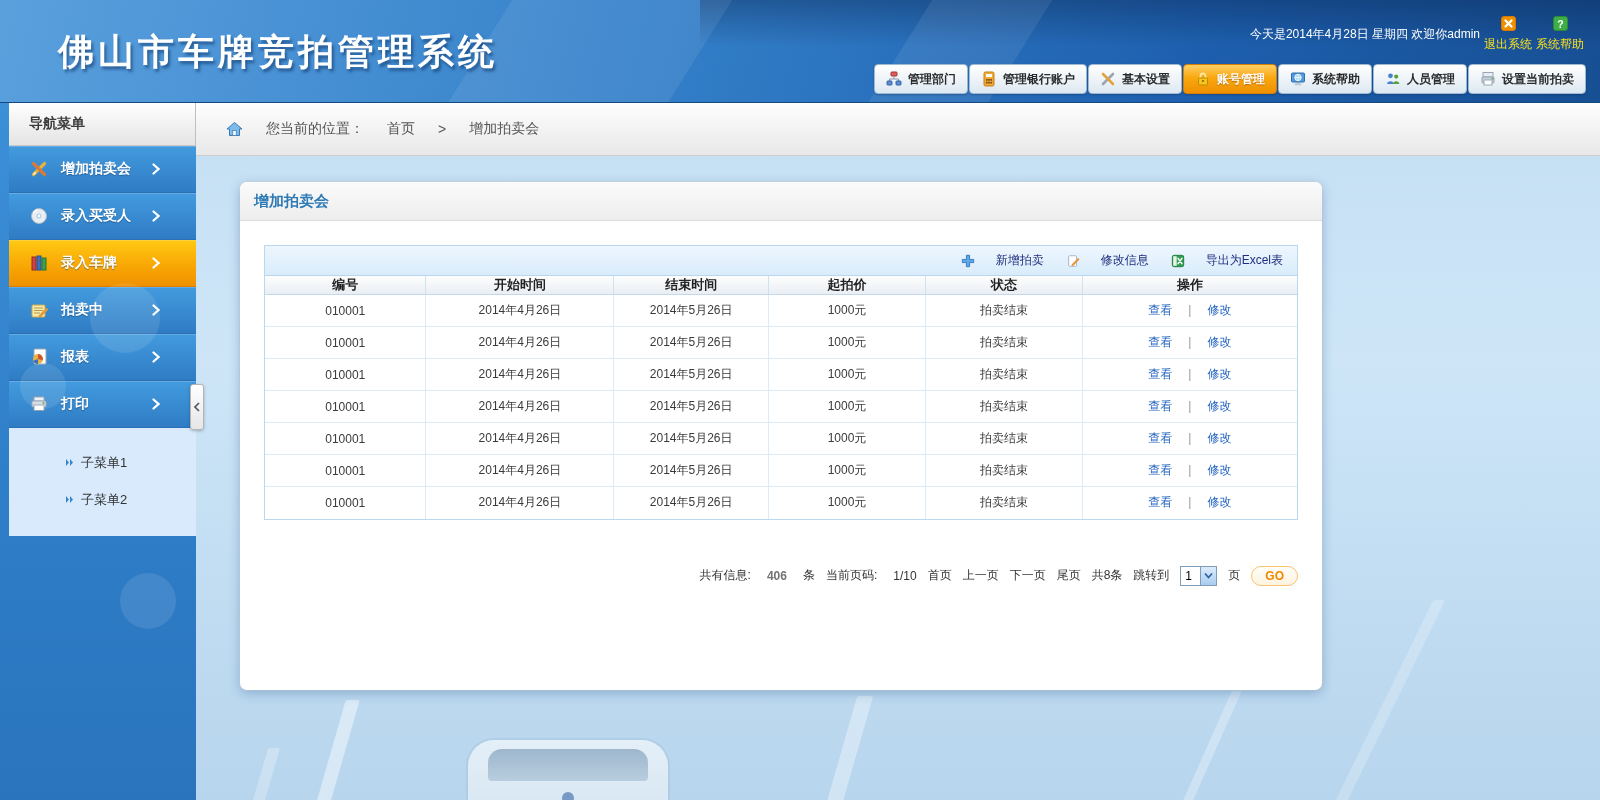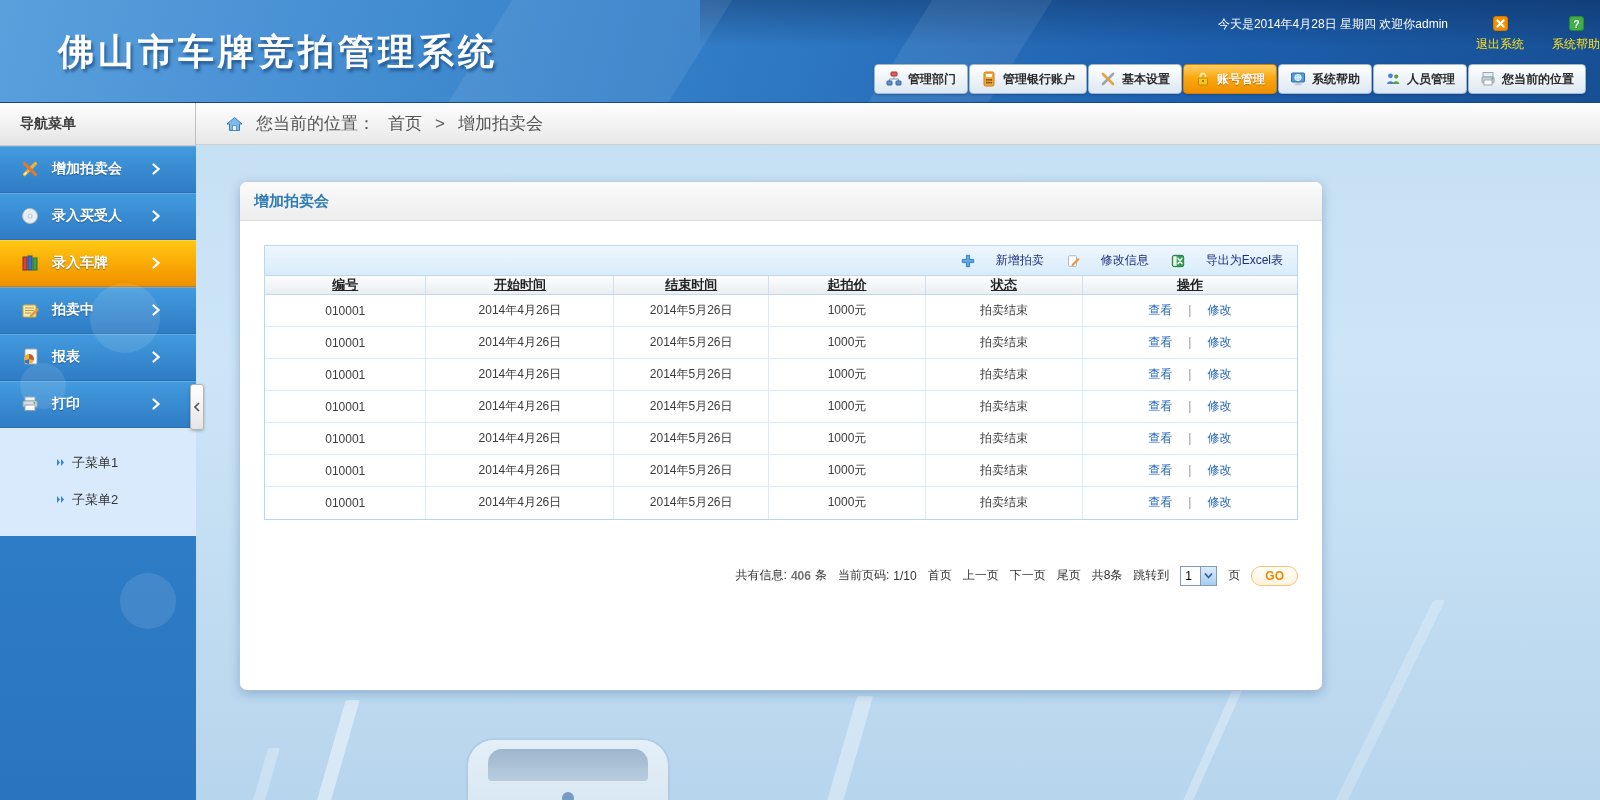--- a/index.html
+++ b/index.html
@@ -26,35 +26,35 @@
 
   
   .top-header { position:absolute; left:0; top:0; width:1600px; height:103px; z-index:3;
     background:linear-gradient(105deg,#5aa0dd 0%,#3480c9 40%,#1d5fae 75%,#174f93 100%);
     border-bottom:1px solid #14497f; overflow:hidden; }
   .h-streak { position:absolute; background:rgba(255,255,255,.08); transform:skewX(-32deg); }
   .h-dark { position:absolute; right:0; top:0; width:900px; height:46px;
     background:linear-gradient(180deg,rgba(8,34,75,.38),rgba(8,34,75,0)); }
   .app-title { position:absolute; left:58px; top:28px; font-size:36px; font-weight:bold; color:#fff;
     letter-spacing:4px; text-shadow:2px 3px 3px rgba(10,45,95,.55); }
-  .top-info { position:absolute; right:0; top:16px; display:flex; gap:28px;
+  .top-info { position:absolute; right:16px; top:16px; display:flex; align-items:center; gap:4px;
     font-size:12px; color:#fff; }
   .top-info a { display:inline-flex; align-items:center; gap:5px; color:#ffe11a; text-decoration:none;
     cursor:pointer;flex-direction:column; }
   .top-nav { position:absolute; right:14px; bottom:8px; display:flex; gap:1px; }
   .top-btn { display:inline-flex; align-items:center; gap:6px; height:30px; padding:0 11px;
     background:linear-gradient(#ffffff,#dde8f2); border:1px solid #9db9d3; border-radius:4px;
     font-size:12px; font-weight:bold; color:#2a2a2a; cursor:pointer;
     font-family:"Liberation Sans", sans-serif; box-shadow:0 1px 2px rgba(10,40,80,.35); }
   .top-btn.active { background:linear-gradient(#ffcf66,#f9a810 45%,#ef9000);
     border-color:#d87f00; color:#fff; text-shadow:0 1px 1px rgba(140,70,0,.6); }
 
   
   .sidebar { position:absolute; left:0; top:103px; width:196px; height:697px; z-index:2;
-    background:linear-gradient(180deg,#3c90d8 0%,#2f7ec8 55%,#2a74bd 100%); }
+    background:linear-gradient(180deg,#3c90d8 0%,#2f7ec8 55%,#2a74bd 100%);padding-left:9px; }
   .side-header { height:43px; background:linear-gradient(#ffffff,#e4e4e4);
     border-bottom:1px solid #c9c9c9; border-right:1px solid #bfbfbf;
     display:flex; align-items:center; padding-left:20px;
     font-size:14px; font-weight:bold; color:#3c3c3c; }
   .menu-item { height:47px; display:flex; align-items:center; padding-left:20px; cursor:pointer;
     background:linear-gradient(#439bde,#2f7cc4); border-bottom:1px solid #2a6fb4;
     box-shadow:inset 0 1px 0 rgba(255,255,255,.18); }
   .menu-item .mi-label { margin-left:12px; font-size:14px; font-weight:bold; color:#fff;
     text-shadow:0 1px 1px rgba(20,60,110,.5); }
   .menu-item .chev { margin-left:auto; margin-right:36px; display:flex; }
@@ -64,54 +64,54 @@
   .sub-item { height:37px; display:flex; align-items:center; padding-left:56px; gap:7px;
     font-size:13px; color:#333; cursor:pointer; }
   .sb-bokeh { position:absolute; border-radius:50%; background:rgba(255,255,255,.10); }
   .collapse-handle { position:absolute; left:190px; top:384px; width:14px; height:46px; z-index:4;
     background:linear-gradient(#ffffff,#e6e6e6); border:1px solid #b5b5b5; border-radius:3px;
     box-shadow:0 1px 3px rgba(0,0,0,.25); display:flex; align-items:center; justify-content:center;
     cursor:pointer; }
 
   
   .main { position:absolute; left:196px; top:103px; width:1404px; height:697px; z-index:1; }
-  .breadcrumb { height:42px; background:linear-gradient(#fefefe,#e8e8e8);
-    border-bottom:1px solid #cfcfcf; display:flex; align-items:center; gap:13px;
-    padding-left:30px; font-size:17px; color:#555; }
+  .breadcrumb { height:53px; background:linear-gradient(#fefefe,#e8e8e8);
+    border-bottom:1px solid #cfcfcf; display:flex; align-items:center; gap:23px;
+    padding-left:30px; font-size:14px; color:#555; }
   .breadcrumb a { color:#555; text-decoration:none; cursor:pointer; }
 
   .card { position:absolute; left:44px; top:79px; width:1082px; height:508px; background:#fff;
     border-radius:7px; box-shadow:0 3px 12px rgba(25,75,135,.32), 0 0 0 1px rgba(210,220,230,.8); }
   .panel-header { height:39px; background:linear-gradient(#fbfbfb,#ededed);
     border-bottom:1px solid #ddd; border-radius:7px 7px 0 0;
     display:flex; align-items:center; padding-left:14px; }
   .panel-title { font-size:15px; font-weight:bold; color:#2d7ab5; }
 
   .table-box { margin:24px 24px 0 24px; border:1px solid #b9d7ef; }
   .table-toolbar { height:30px; background:linear-gradient(#eef6fe,#d9ecfb);
     border-bottom:1px solid #b9d7ef; display:flex; justify-content:flex-end; align-items:center;
     gap:22px; padding-right:14px; }
   .tb-link { display:inline-flex; align-items:center; gap:21px; font-size:12px; color:#1e2f7d;
     text-decoration:none; cursor:pointer; }
 
   table.grid { width:100%; border-collapse:collapse; table-layout:fixed; }
   table.grid th { height:17px; background:linear-gradient(#fdfdfd,#e9eef4);
     border-left:1px solid #cfe0ef; border-bottom:1px solid #c3d8ea;
-    font-size:13px; font-weight:bold; color:#222; text-align:center;text-decoration:underline; }
+    font-size:13px; font-weight:bold; color:#222; text-align:center; }
   table.grid th:first-child { border-left:none; }
   table.grid td { height:32px; background:#fff; border-left:1px solid #ddebf7;
     border-bottom:1px solid #ddebf7; font-size:12px; color:#3a3a3a; text-align:center; }
   table.grid td:first-child { border-left:none; }
   table.grid tr:last-child td { border-bottom:none; }
   .op-link { color:#2365c0; text-decoration:none; cursor:pointer; }
   .op-sep { color:#999; margin:0 16px; }
 
   .pagination { margin-top:46px; padding-right:24px; display:flex; justify-content:flex-end;
     align-items:center; gap:11px; font-size:12px; color:#333; }
-  .pg-group { display:inline-flex; align-items:center; gap:4px; }
+  .pg-group { display:inline-flex; align-items:center; gap:16px; }
   .pg-total { color:#737373; font-weight:bold; }
   .pg-link { color:#333; text-decoration:none; cursor:pointer; }
   .select-box { display:inline-flex; width:37px; height:20px; border:1px solid #7f9db9;
     background:#fff; cursor:pointer; }
   .select-value { flex:1; font-size:12px; color:#000; padding:2px 0 0 4px; }
   .select-arrow { width:16px; background:linear-gradient(#dcebfb,#a8cdf0);
     border-left:1px solid #7f9db9; display:flex; align-items:center; justify-content:center; }
   .go-btn { border:1px solid #f8c471; border-radius:10px; padding:2px 13px;
     background:linear-gradient(#fffef9,#fdf3df); color:#ef8800; font-weight:bold; font-size:12px;
     cursor:pointer; font-family:"Liberation Sans", sans-serif; }
@@ -216,21 +216,21 @@
           </svg>
         <span>人员管理</span>
       </button>
       <button class="top-btn">
         <svg width="16" height="16" viewBox="0 0 16 16">
             <rect x="3" y="1.5" width="10" height="4.5" fill="#e7edf2" stroke="#9aa7b4"></rect>
             <rect x="2" y="6" width="12" height="6" rx="1" fill="#c7d2dc" stroke="#93a2b0"></rect>
             <rect x="4" y="9" width="8" height="5" fill="#fff" stroke="#9aa7b4"></rect>
             <circle cx="12.5" cy="7.6" r="0.9" fill="#56a33c"></circle>
           </svg>
-        <span>您当前的位置</span>
+        <span>设置当前拍卖</span>
       </button>
     </nav>
   </header>
 
   <aside class="sidebar">
     <div class="sb-bokeh" style="left:90px;top:180px;width:70px;height:70px;"></div>
     <div class="sb-bokeh" style="left:20px;top:260px;width:46px;height:46px;"></div>
     <div class="sb-bokeh" style="left:120px;top:470px;width:56px;height:56px;"></div>
 
     <div class="side-header">导航菜单</div>

